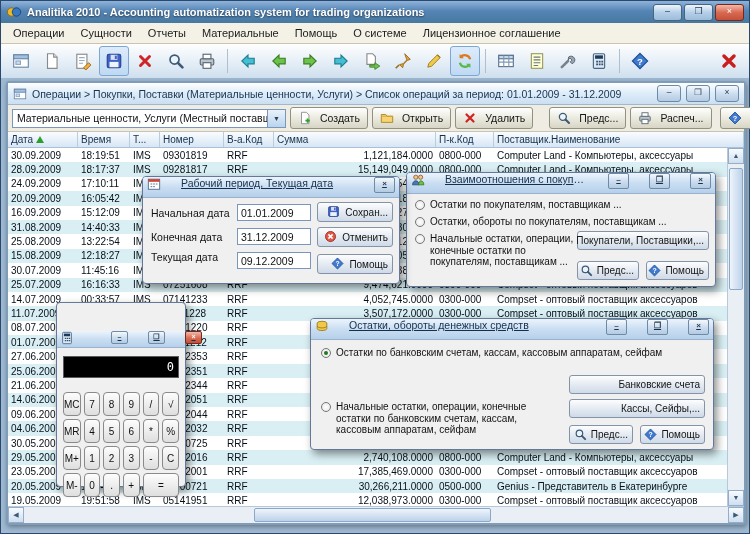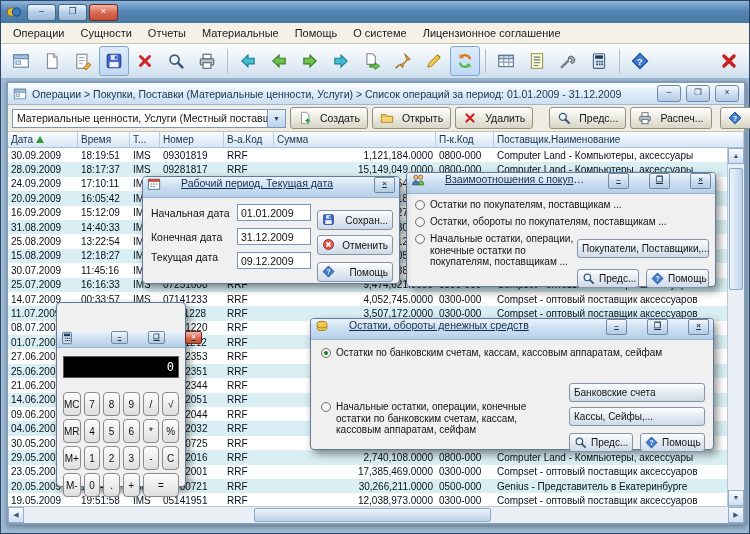--- a/index.html
+++ b/index.html
@@ -62,21 +62,21 @@
   .htrack{flex:1;position:relative;}
   .hthumb{position:absolute;top:1px;bottom:1px;left:230px;width:235px;background:linear-gradient(#eef4fb,#bdd2ea);border:1px solid #8aa8c8;border-radius:2px;}
 
   
   .dlg{position:absolute;background:#f0f0f0;border:1px solid #64799a;border-radius:4px;box-shadow:3px 4px 9px rgba(0,0,0,.45);box-sizing:border-box;}
   .dlg-title{height:20px;background:linear-gradient(#ecf4fc,#cadef2 50%,#b6d0ea);border-bottom:1px solid #9ab2cc;border-radius:3px 3px 0 0;display:flex;align-items:flex-start;gap:20px;padding:0 4px;font-size:10.5px;color:#14304c;font-weight:bold;text-decoration:underline;}
   .dlg-title .ic svg{width:14px;height:14px;display:block;}
   .dlg-title-text{flex:1;white-space:nowrap;overflow:hidden;text-overflow:ellipsis;font-weight:normal;}
   .dwb{width:19px;height:14px;border-radius:2px;background:linear-gradient(#f5f9fd,#cadcee 55%,#b4cbe2);border:1px solid #6d8aa6;color:#2a4056;font-size:8px;line-height:12px;text-align:center;flex:none;}
   .dwb.red{background:linear-gradient(#f4b8a8,#d86a52 55%,#c4503a);color:#fff;border-color:#73291b;}
-  .dbtn{position:absolute;height:20px;border:1px solid #8494a8;border-radius:3px;background:linear-gradient(#fdfdfe,#e2e9f1 55%,#cfdae8);font-size:10px;color:#141414;display:flex;align-items:center;justify-content:space-between;gap:4px;box-sizing:border-box;padding:0 4px;white-space:nowrap;margin-top:8px;}
+  .dbtn{position:absolute;height:20px;border:1px solid #8494a8;border-radius:3px;background:linear-gradient(#fdfdfe,#e2e9f1 55%,#cfdae8);font-size:10px;color:#141414;display:flex;align-items:center;justify-content:flex-end;gap:4px;box-sizing:border-box;padding:0 4px;white-space:nowrap;}
   .dbtn .ic svg{width:13px;height:13px;display:block;}
   .dlabel{position:absolute;font-size:10.5px;color:#111;white-space:nowrap;}
   .dinput{position:absolute;width:74px;height:17px;background:#fff;border:1px solid #7a96ba;font-size:10.5px;color:#111;padding:0 3px;box-sizing:border-box;display:flex;align-items:center;}
   .radio-row{position:absolute;display:flex;gap:5px;font-size:10px;color:#111;align-items:flex-start;line-height:11.5px;}
   .rc{width:10px;height:10px;border-radius:50%;border:1px solid #767676;background:radial-gradient(#ffffff,#e4e4e4);flex:none;margin-top:0.5px;position:relative;box-sizing:border-box;}
   .rc.checked::after{content:"";position:absolute;inset:2px;border-radius:50%;background:#1e7a1e;}
 
   
   #dlg-period{left:142px;top:176px;width:258px;height:108px;z-index:30;}
   #dlg-period .l0{left:8px;top:30px;} #dlg-period .l1{left:8px;top:54px;} #dlg-period .l2{left:8px;top:74px;}
@@ -110,20 +110,21 @@
 </style>
 </head>
 <body>
 
 <div class="mw">
   <div class="mw-title">
     <span class="ic" style="width: 16px; height: 16px; display: inline-block;"><svg viewBox="0 0 16 16" width="100%" height="100%">
           <circle cx="5.5" cy="8" r="4.2" fill="#e8b830" stroke="#8f6d10"></circle>
           <circle cx="10.5" cy="8" r="4.2" fill="#3a78c0" stroke="#1d4a80"></circle>
         </svg></span>
+    <span class="mw-title-text">Analitika 2010 - Accounting automatization system for trading organizations</span>
     <span class="winbtns">
       <span class="wb">–</span>
       <span class="wb">❒</span>
       <span class="wb close">×</span>
     </span>
   </div>
 
   <div class="menubar" id="menubar">
       <span class="mi">Операции</span>
       <span class="mi">Сущности</span>

